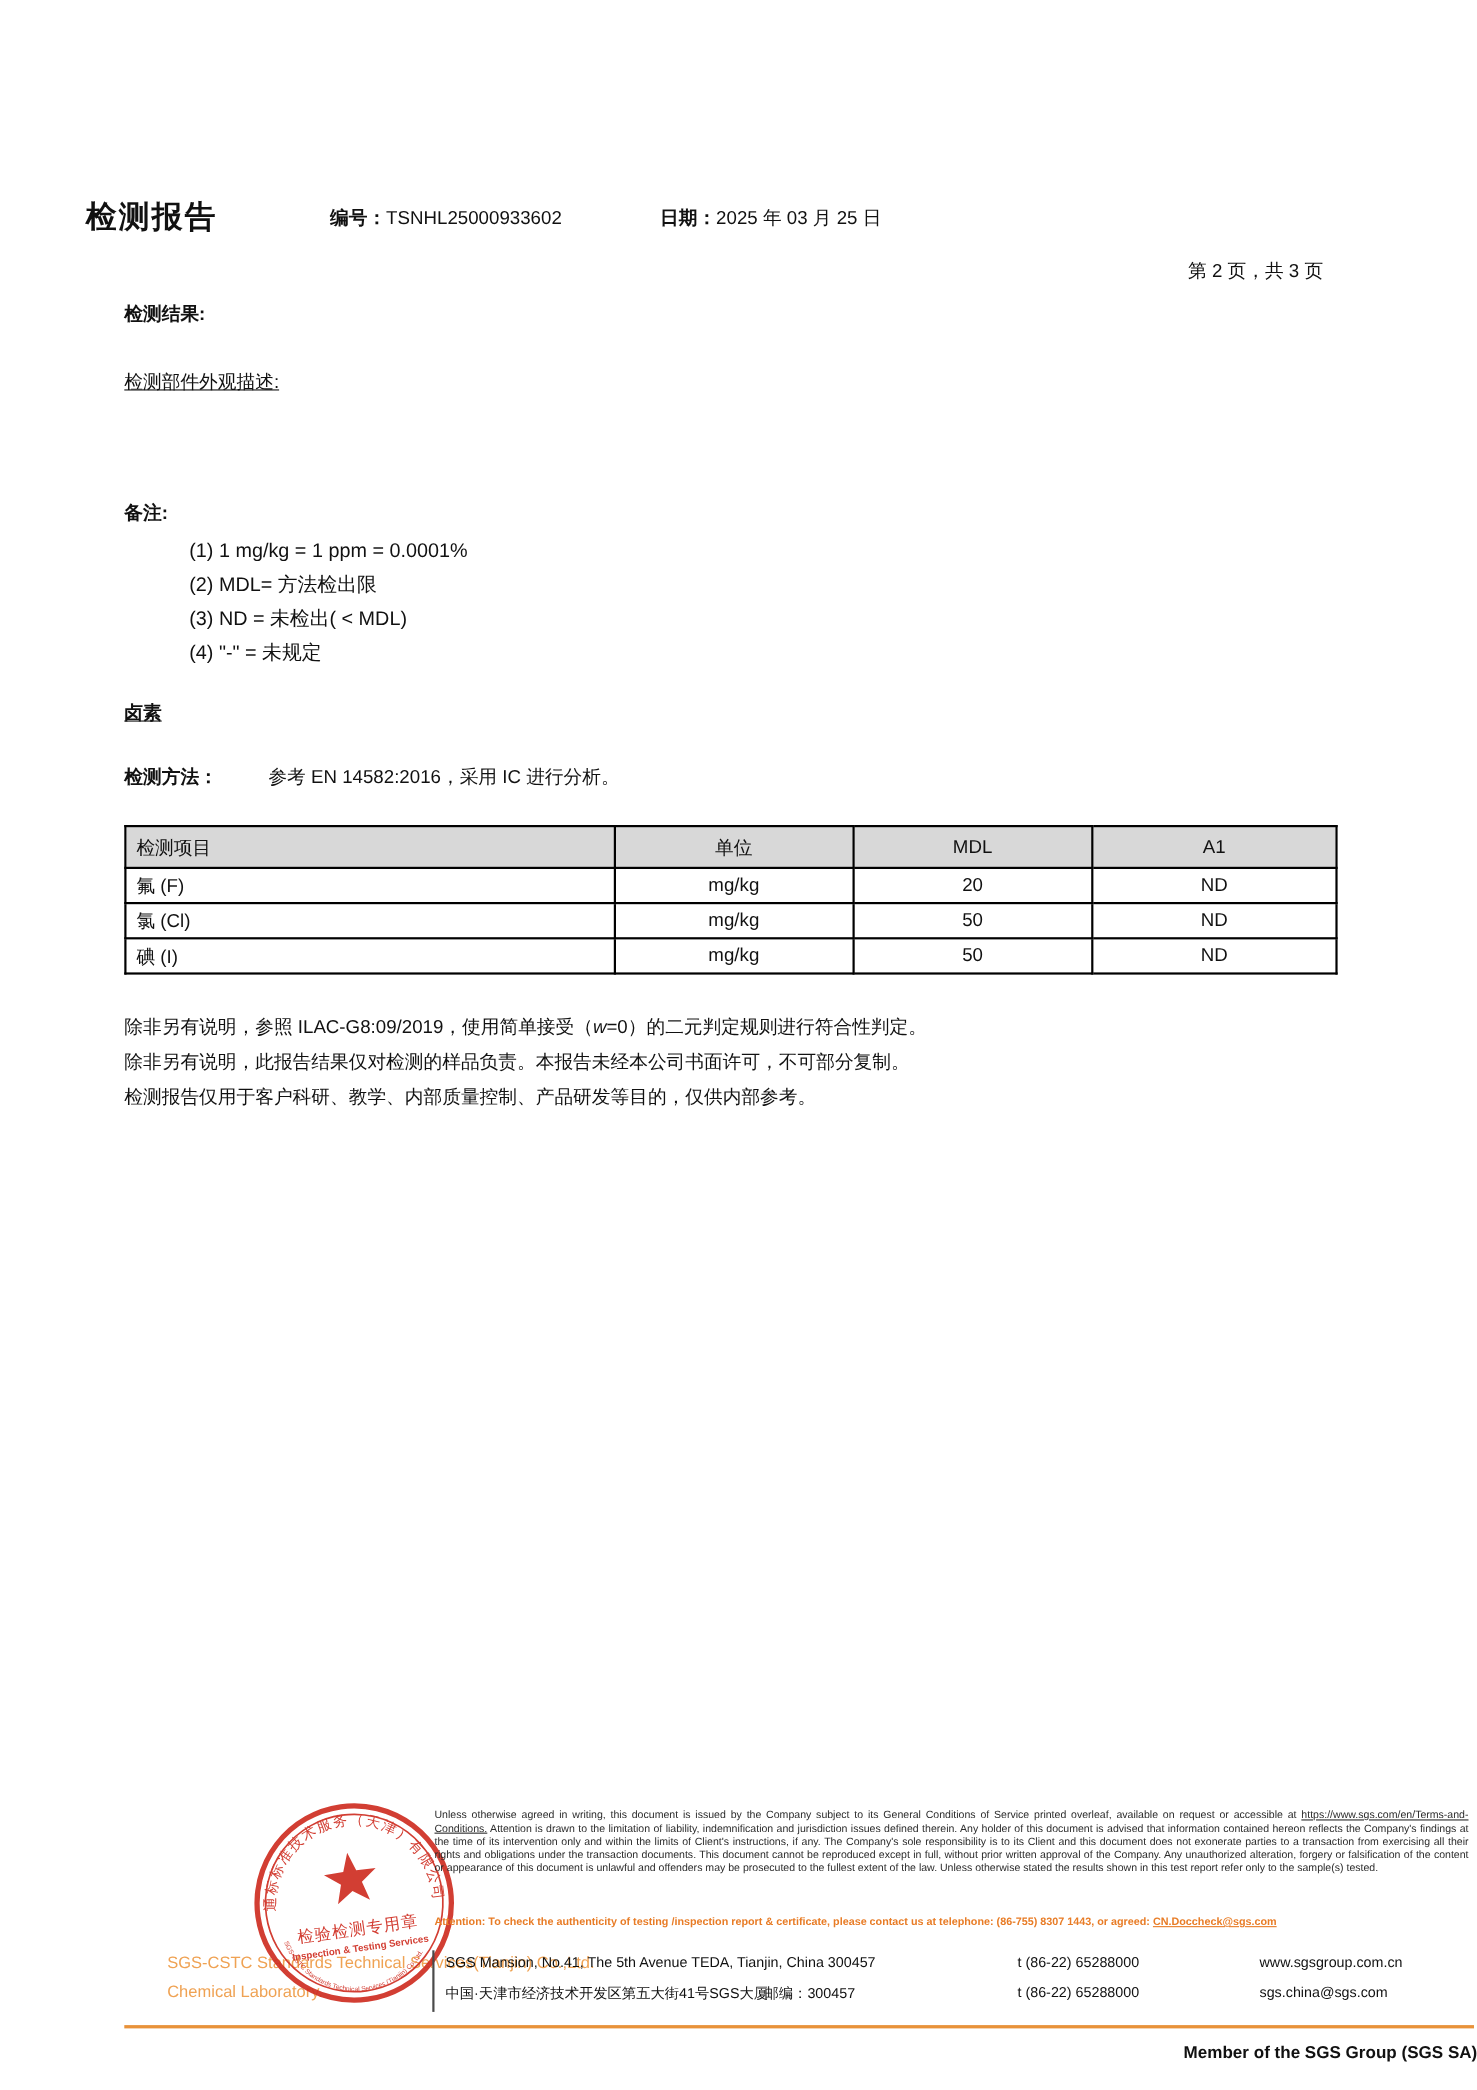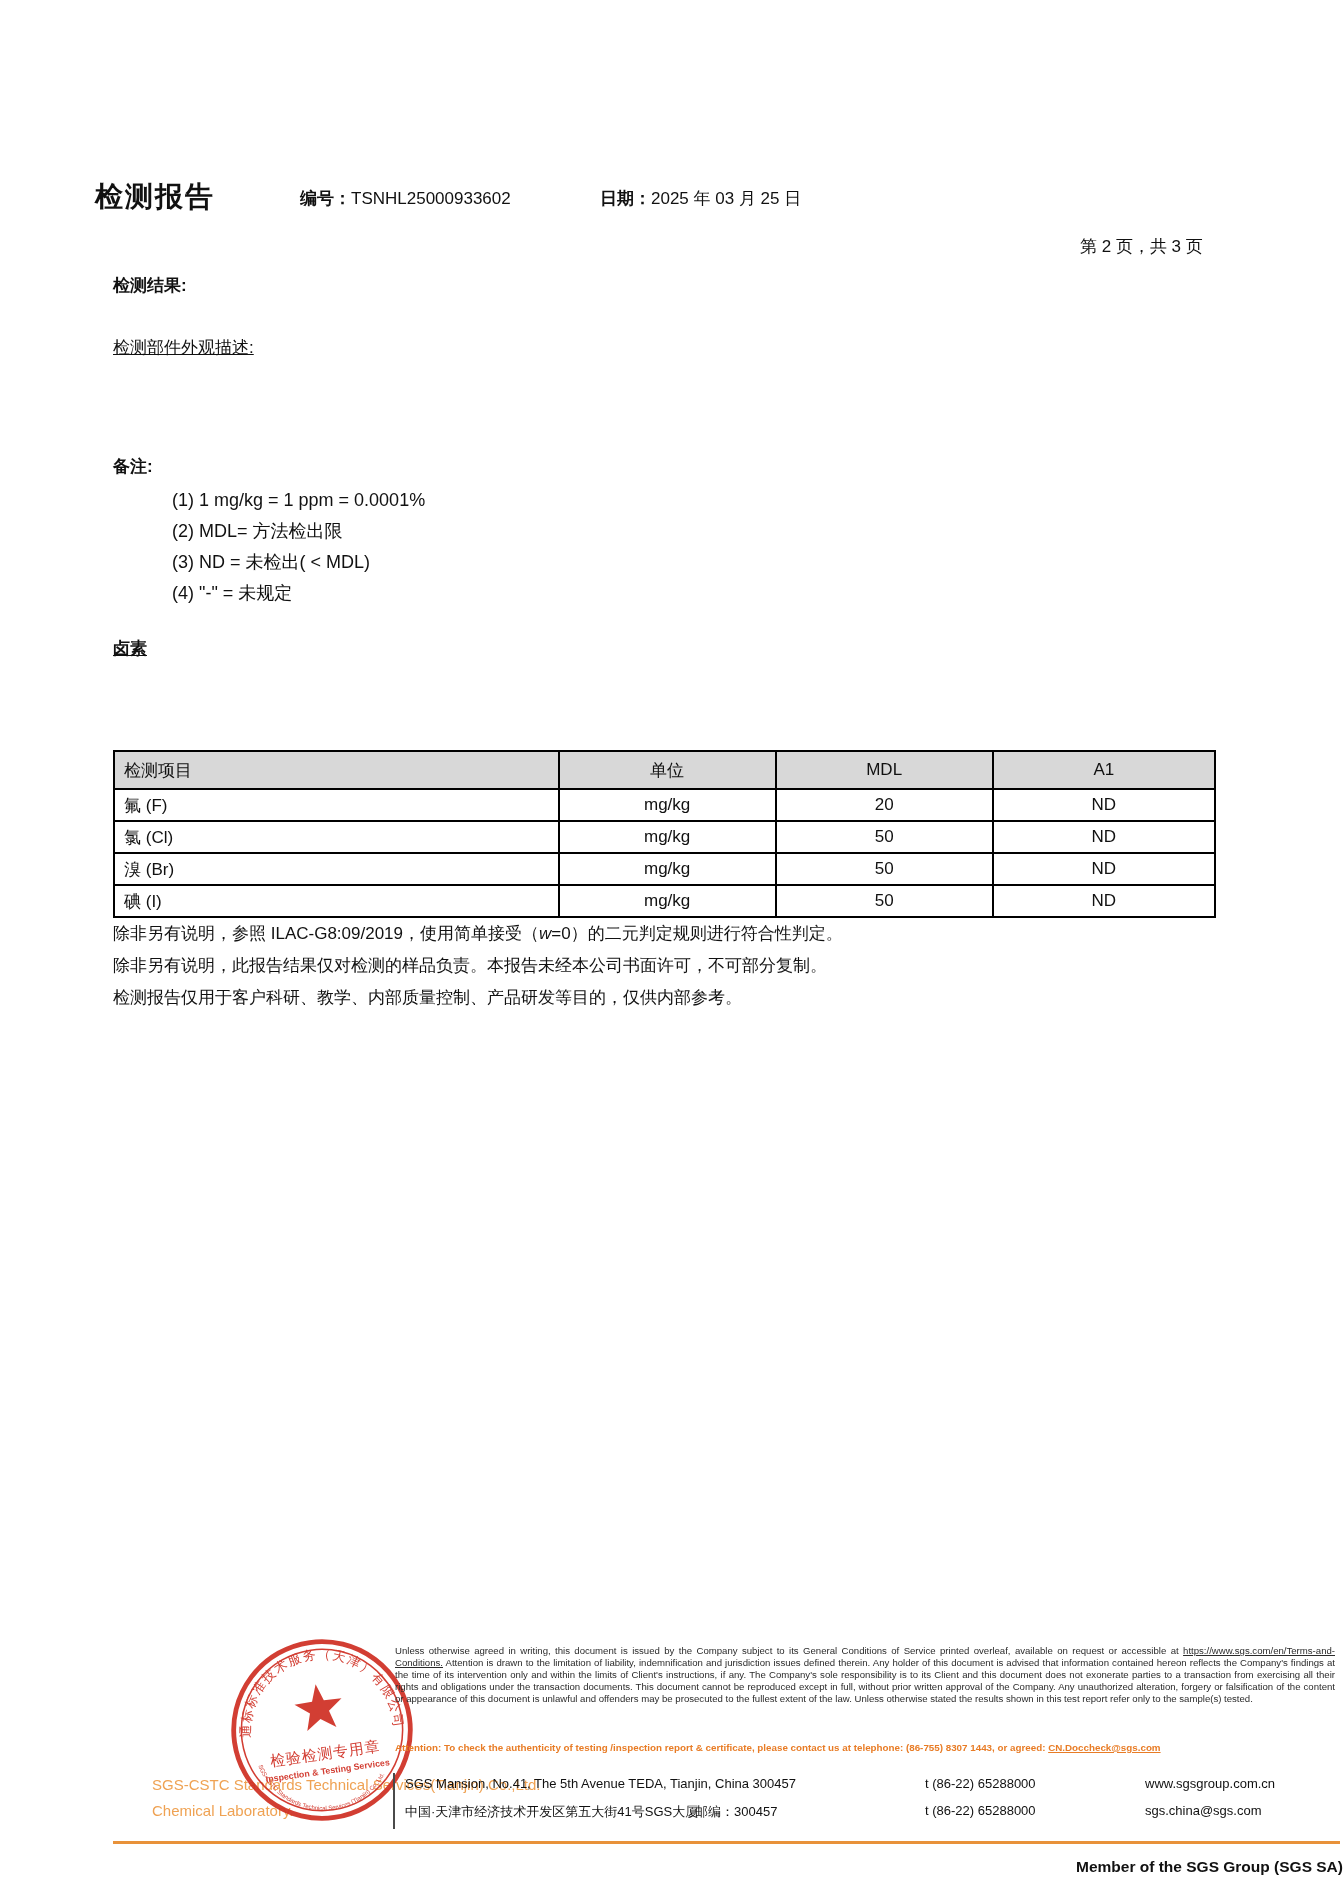--- a/index.html
+++ b/index.html
@@ -8,21 +8,21 @@
 
   
   .logo-wrap{position:absolute;left:0;top:0;width:420px;height:200px;}
   .logo-text{position:absolute;left:130px;top:36px;font-size:98px;font-weight:bold;
              color:#8a8c8f;line-height:1;letter-spacing:-2px;}
   .logo-hline{position:absolute;left:78px;top:141px;width:286px;height:3px;background:#eda04a;}
   .logo-vline{position:absolute;left:324px;top:30px;width:3px;height:146px;background:#eda04a;}
 
   
   .title-row{position:absolute;left:0;top:178px;width:1343px;height:42px;}
-  .report-title{position:absolute;left:95px;top:0;font-size:28px;font-weight:bold;letter-spacing:2px;}
+  .report-title{position:absolute;left:78px;top:0;font-size:28px;font-weight:bold;letter-spacing:2px;}
   .meta{position:absolute;top:9px;font-size:17px;}
   .meta b{font-weight:bold;}
   .m-no{left:300px;}
   .m-date{left:600px;}
   .m-page{left:1080px;margin-top:48px;}
 
   
   .h-results{position:absolute;left:113px;top:274px;font-size:17px;font-weight:bold;}
   .h-appearance{position:absolute;left:113px;top:336px;font-size:17px;text-decoration:underline;}
 
@@ -97,45 +97,42 @@
 
   <div class="h-notes">备注:</div>
   <div class="notes">
     <div>(1) 1 mg/kg = 1 ppm = 0.0001%</div>
     <div>(2) MDL= 方法检出限</div>
     <div>(3) ND = 未检出( &lt; MDL)</div>
     <div>(4) "-" = 未规定</div>
   </div>
 
   <div class="h-halogen">卤素</div>
+  <div class="method-row">
+    <span class="lbl">检测方法：</span><span>参考 EN 14582:2016，采用 IC 进行分析。</span>
+  </div>
 
   <table class="tbl2">
     <thead>
       <tr>
         <th class="c1">检测项目</th>
         <th class="c2">单位</th>
         <th class="c3">MDL</th>
         <th class="c4">A1</th>
       </tr>
     </thead>
     <tbody>
       <tr>
         <td class="c1">氟 (F)</td>
         <td class="c2">mg/kg</td>
         <td class="c3">20</td>
         <td class="c4">ND</td>
       </tr>
       <tr>
         <td class="c1">氯 (Cl)</td>
-        <td class="c2">mg/kg</td>
-        <td class="c3">50</td>
-        <td class="c4">ND</td>
-      </tr>
-      <tr>
-        <td class="c1">溴 (Br)</td>
         <td class="c2">mg/kg</td>
         <td class="c3">50</td>
         <td class="c4">ND</td>
       </tr>
       <tr>
         <td class="c1">碘 (I)</td>
         <td class="c2">mg/kg</td>
         <td class="c3">50</td>
         <td class="c4">ND</td>
       </tr>

